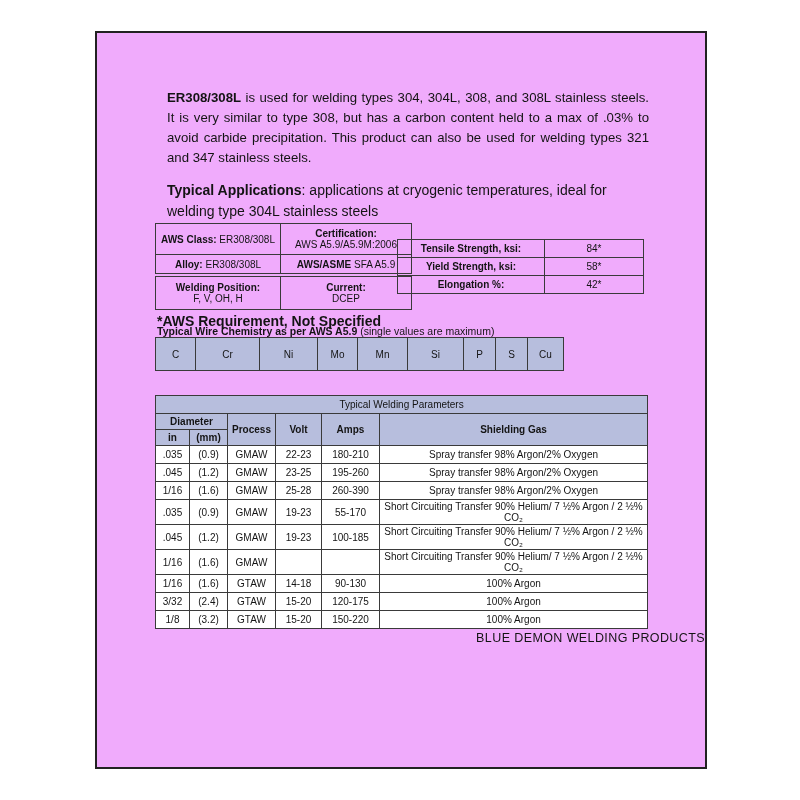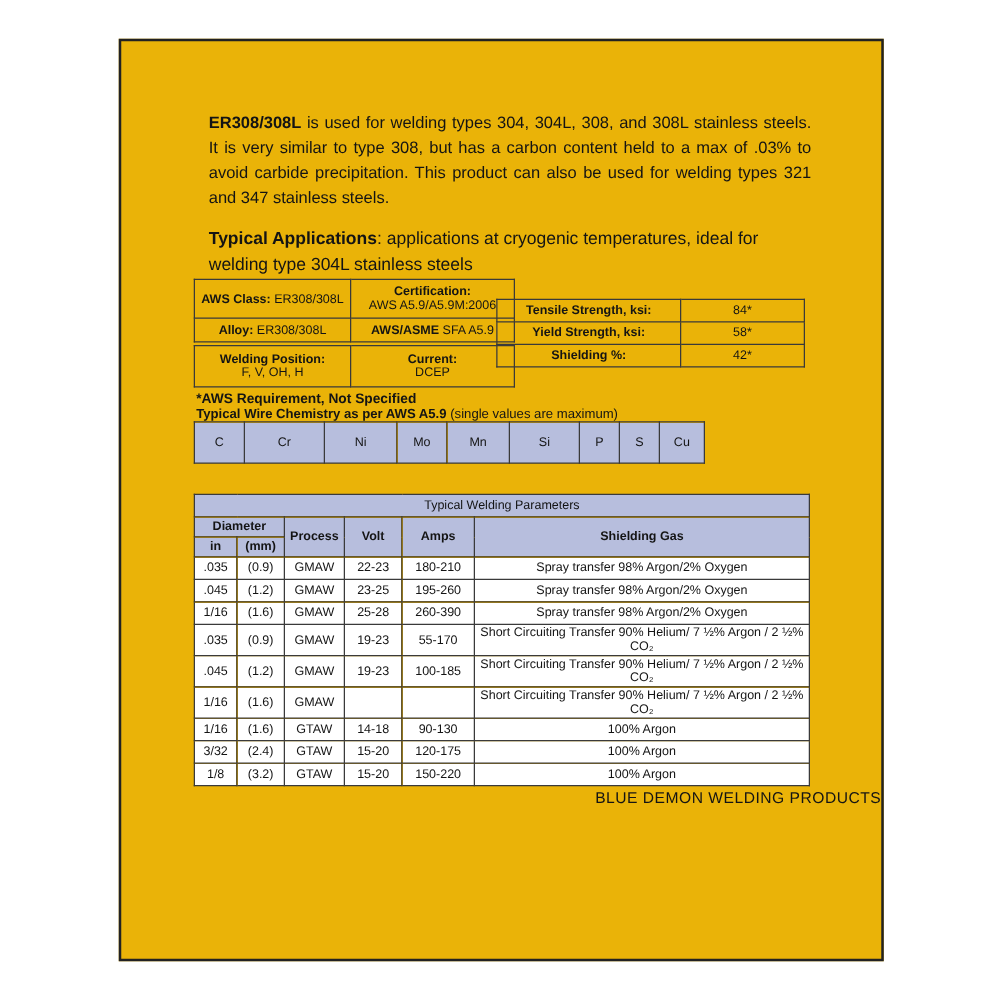--- a/index.html
+++ b/index.html
@@ -3,21 +3,21 @@
 <meta charset="utf-8">
 <style>
   html,body{margin:0;padding:0}
   body{
     width:800px;height:800px;background:#ffffff;
     font-family:"Liberation Sans",sans-serif;color:#141414;
     position:relative;
   }
   .page{
     position:absolute;left:95px;top:31px;width:608px;height:734px;
-    border:2px solid #222;background:#eab308;
+    border:2px solid #222;background:#f0abfc;
   }
   .abs{position:absolute}
 
   .intro{left:70px;top:42px;width:482px;font-size:13.2px;line-height:1.5;text-align:justify}
   .apps{left:70px;top:133px;width:482px;font-size:14px;line-height:1.5}
 
   table{border-collapse:collapse;table-layout:fixed}
   td{border:1px solid #3a3a3a;padding:1px 3px;font-size:10px;text-align:center;vertical-align:middle;overflow:hidden}
 
   .class-tbl{left:58px;top:190px}
@@ -29,21 +29,21 @@
   .mech-tbl{left:300px;top:206px}
   .mech-tbl .c1{width:140px}
   .mech-tbl .c2{width:92px}
   .mech-tbl td{height:15px}
 
   .pos-tbl{left:58px;top:243px}
   .pos-tbl .c1{width:118px}
   .pos-tbl .c2{width:124px}
   .pos-tbl td{height:30px}
 
-  .aws-note{left:60px;top:280px;font-size:11px;font-weight:bold}
+  .aws-note{left:60px;top:280px;font-size:14px;font-weight:bold}
   .chem-title{left:60px;top:292px;font-size:10.5px}
 
   .chem-tbl{left:58px;top:304px}
   .chem-tbl .hdr td{height:30px;background:#b7bedd}
   .chem-tbl .val td{height:16px;background:#fff}
 
   .params-tbl{left:58px;top:362px;width:492px}
   .params-tbl .hdr{background:#b7bedd;font-weight:bold}
   .params-tbl .title-cell{height:15px;font-weight:normal;background:#b7bedd}
   .params-tbl .subhdr td{height:13px}
@@ -79,21 +79,21 @@
     <tbody>
         <tr>
       <td class="c1"><b>Tensile Strength, ksi:</b></td>
       <td class="c2">84*</td>
     </tr>
     <tr>
       <td class="c1"><b>Yield Strength, ksi:</b></td>
       <td class="c2">58*</td>
     </tr>
     <tr>
-      <td class="c1"><b>Shielding %:</b></td>
+      <td class="c1"><b>Elongation %:</b></td>
       <td class="c2">42*</td>
     </tr>
   </tbody>
     </table>
 
   <table class="abs pos-tbl">
     <tbody>
         <tr>
       <td class="c1"><b>Welding Position:</b><br><span>F, V, OH, H</span></td>
       <td class="c2"><b>Current:</b><br><span>DCEP</span></td>

